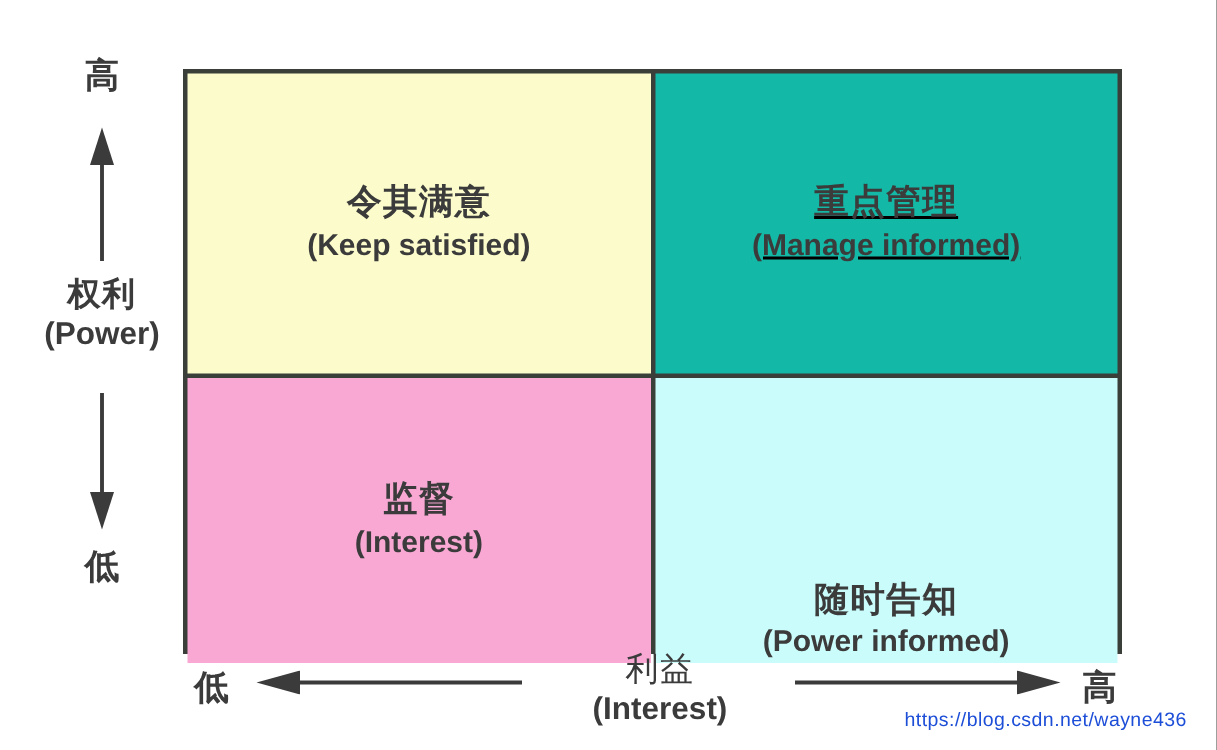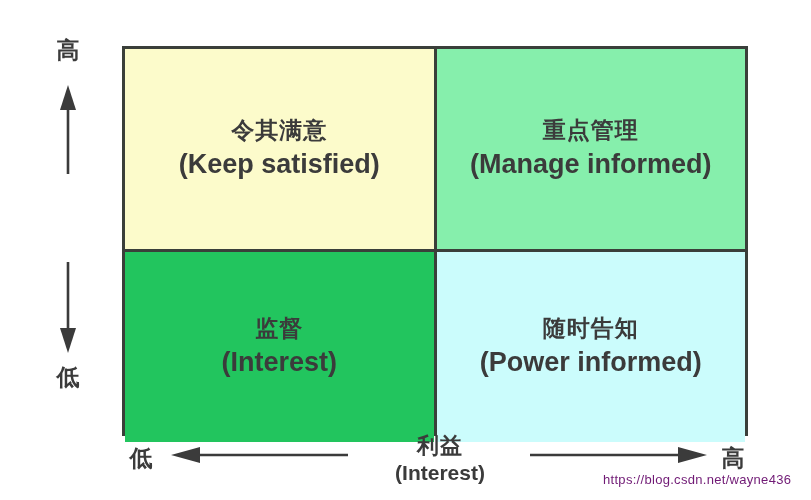--- a/index.html
+++ b/index.html
@@ -43,33 +43,33 @@
   .quadrant {
     display: flex;
     flex-direction: column;
     align-items: center;
     justify-content: center;
     text-align: center;
     box-sizing: border-box;
     line-height: 1.28;
   }
   .q-tl { background: #fcfbcb; }
-  .q-tr { background: #86efac; }
-  .q-bl { background: #22c55e; }
-  .q-br { background: #cbfcfc; }
+  .q-tr { background: #14b8a6; text-decoration: underline; }
+  .q-bl { background: #f9a8d4; }
+  .q-br { background: #cbfcfc; justify-content: flex-end; }
 
   .q-zh {
     font-size: 23px;
     font-weight: bold;
     color: #3b3b3b;
     letter-spacing: 1px;
     white-space: nowrap;
   }
   .q-en {
-    font-size: 27px;
+    font-size: 20px;
     font-weight: bold;
     color: #3b3b3b;
     white-space: nowrap;
     margin-top: 2px;
   }
 
   
   .y-axis {
     position: absolute;
     left: 18px;
@@ -165,21 +165,21 @@
     position: absolute;
     left: 355px;
     top: 2px;
     width: 170px;
     text-align: center;
     line-height: 1.26;
   }
   .x-label .zh {
     display: block;
     font-size: 22px;
-    font-weight: bold;
+    font-weight: normal;
     color: #3b3b3b;
     letter-spacing: 1px;
   }
   .x-label .en {
     display: block;
     font-size: 21px;
     font-weight: bold;
     color: #3b3b3b;
     text-align: center;
   }
@@ -197,21 +197,21 @@
     width: 178px;
     height: 16px;
   }
 
   
   .watermark {
     position: absolute;
     left: 603px;
     top: 472px;
     font-size: 13px;
-    color: #701a75;
+    color: #1d4ed8;
     letter-spacing: 0.3px;
     white-space: nowrap;
     font-family: "Liberation Sans", "DejaVu Sans", sans-serif;
   }
 </style>
 </head>
 <body>
 
 <div id="stage">
 
@@ -241,20 +241,24 @@
 
   <div class="y-axis">
 
     <div class="y-high">高</div>
 
     <svg class="arrow-up" viewBox="0 0 16 90">
       <line x1="8" y1="90" x2="8" y2="16" stroke="#3b3b3b" stroke-width="2.6"></line>
       <polygon points="8,1 16,26 0,26" fill="#3b3b3b"></polygon>
     </svg>
 
+    <div class="y-label">
+      <span class="zh">权利</span>
+      <span class="en">(Power)</span>
+    </div>
 
     <svg class="arrow-down" viewBox="0 0 16 92">
       <line x1="8" y1="0" x2="8" y2="74" stroke="#3b3b3b" stroke-width="2.6"></line>
       <polygon points="8,91 0,66 16,66" fill="#3b3b3b"></polygon>
     </svg>
 
     <div class="y-low">低</div>
 
   </div>
 

